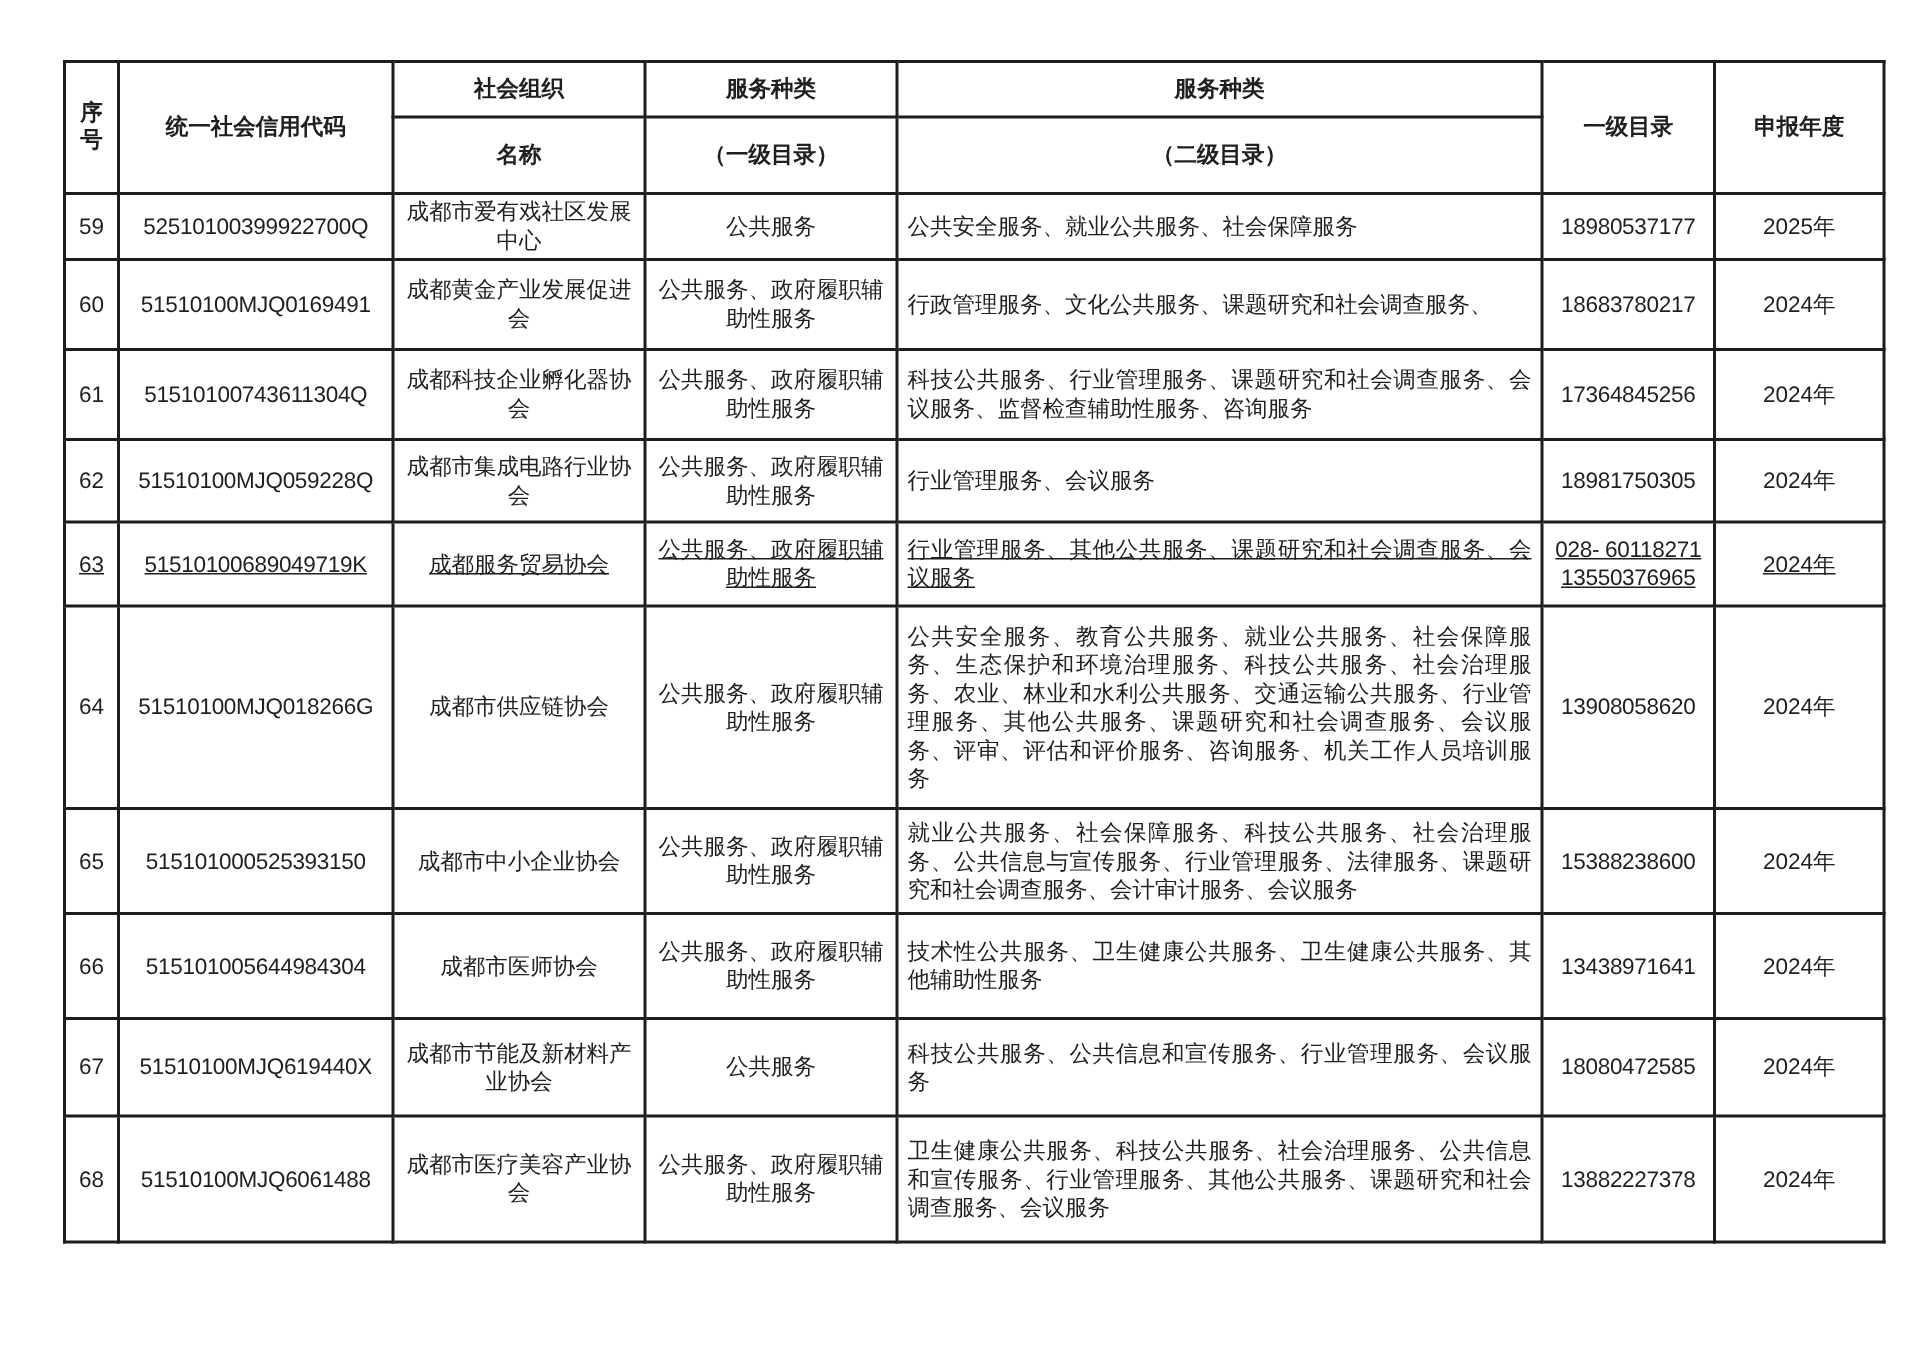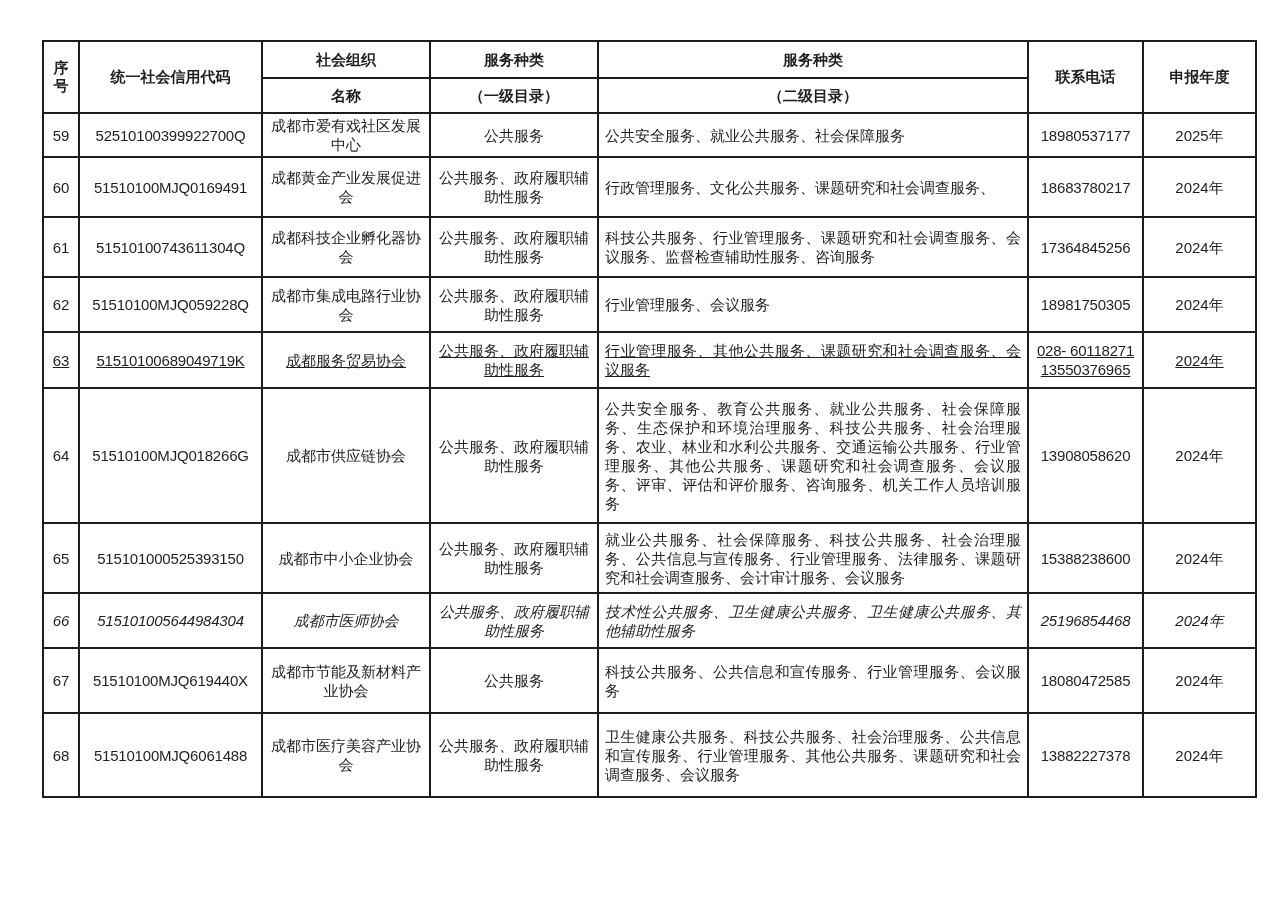--- a/index.html
+++ b/index.html
@@ -18,29 +18,29 @@
     overflow:hidden;
     background:#ffffff;
   }
   .doc-table th{
     font-size:15px;font-weight:bold;text-align:center;line-height:18px;
   }
   .doc-table td{
     font-size:15px;line-height:19px;text-align:center;
   }
   thead tr.h1{height:37px;}
-  thead tr.h2{height:35px;}
+  thead tr.h2{height:51px;}
   tbody tr:nth-child(1){height:44px;}
   tbody tr:nth-child(2){height:60px;margin-top:20px;}
   tbody tr:nth-child(3){height:60px;}
   tbody tr:nth-child(4){height:55px;}
   tbody tr:nth-child(5){height:56px;text-decoration:underline;}
   tbody tr:nth-child(6){height:135px;}
   tbody tr:nth-child(7){height:70px;}
-  tbody tr:nth-child(8){height:55px;font-style:italic;}
+  tbody tr:nth-child(8){height:70px;}
   tbody tr:nth-child(9){height:65px;margin-top:36px;}
   tbody tr:nth-child(10){height:84px;}
   td.col-service2{
     text-align:justify;text-justify:inter-character;
     padding:4px 6px;
   }
   td.col-phone{white-space:pre-line;letter-spacing:-0.2px;}
   td.col-code{letter-spacing:-0.2px;}
 </style>
 </head>
@@ -56,21 +56,21 @@
     <col style="width:115px">
     <col style="width:113px">
   </colgroup>
   <thead>
     <tr class="h1">
       <th rowspan="2">序号</th>
       <th rowspan="2">统一社会信用代码</th>
       <th>社会组织</th>
       <th>服务种类</th>
       <th>服务种类</th>
-      <th rowspan="2">联系电话</th>
+      <th rowspan="2">一级目录</th>
       <th rowspan="2">申报年度</th>
     </tr>
     <tr class="h2">
       <th>名称</th>
       <th>（一级目录）</th>
       <th>（二级目录）</th>
     </tr>
   </thead>
   <tbody>
       <tr>
@@ -136,21 +136,21 @@
     <td class="col-service2">就业公共服务、社会保障服务、科技公共服务、社会治理服务、公共信息与宣传服务、行业管理服务、法律服务、课题研究和社会调查服务、会计审计服务、会议服务</td>
     <td class="col-phone">15388238600</td>
     <td class="col-year">2024年</td>
   </tr>
       <tr>
     <td class="col-serial">66</td>
     <td class="col-code">515101005644984304</td>
     <td class="col-org">成都市医师协会</td>
     <td class="col-service1">公共服务、政府履职辅助性服务</td>
     <td class="col-service2">技术性公共服务、卫生健康公共服务、卫生健康公共服务、其他辅助性服务</td>
-    <td class="col-phone">25196854468</td>
+    <td class="col-phone">13438971641</td>
     <td class="col-year">2024年</td>
   </tr>
       <tr>
     <td class="col-serial">67</td>
     <td class="col-code">51510100MJQ619440X</td>
     <td class="col-org">成都市节能及新材料产业协会</td>
     <td class="col-service1">公共服务</td>
     <td class="col-service2">科技公共服务、公共信息和宣传服务、行业管理服务、会议服务</td>
     <td class="col-phone">18080472585</td>
     <td class="col-year">2024年</td>

